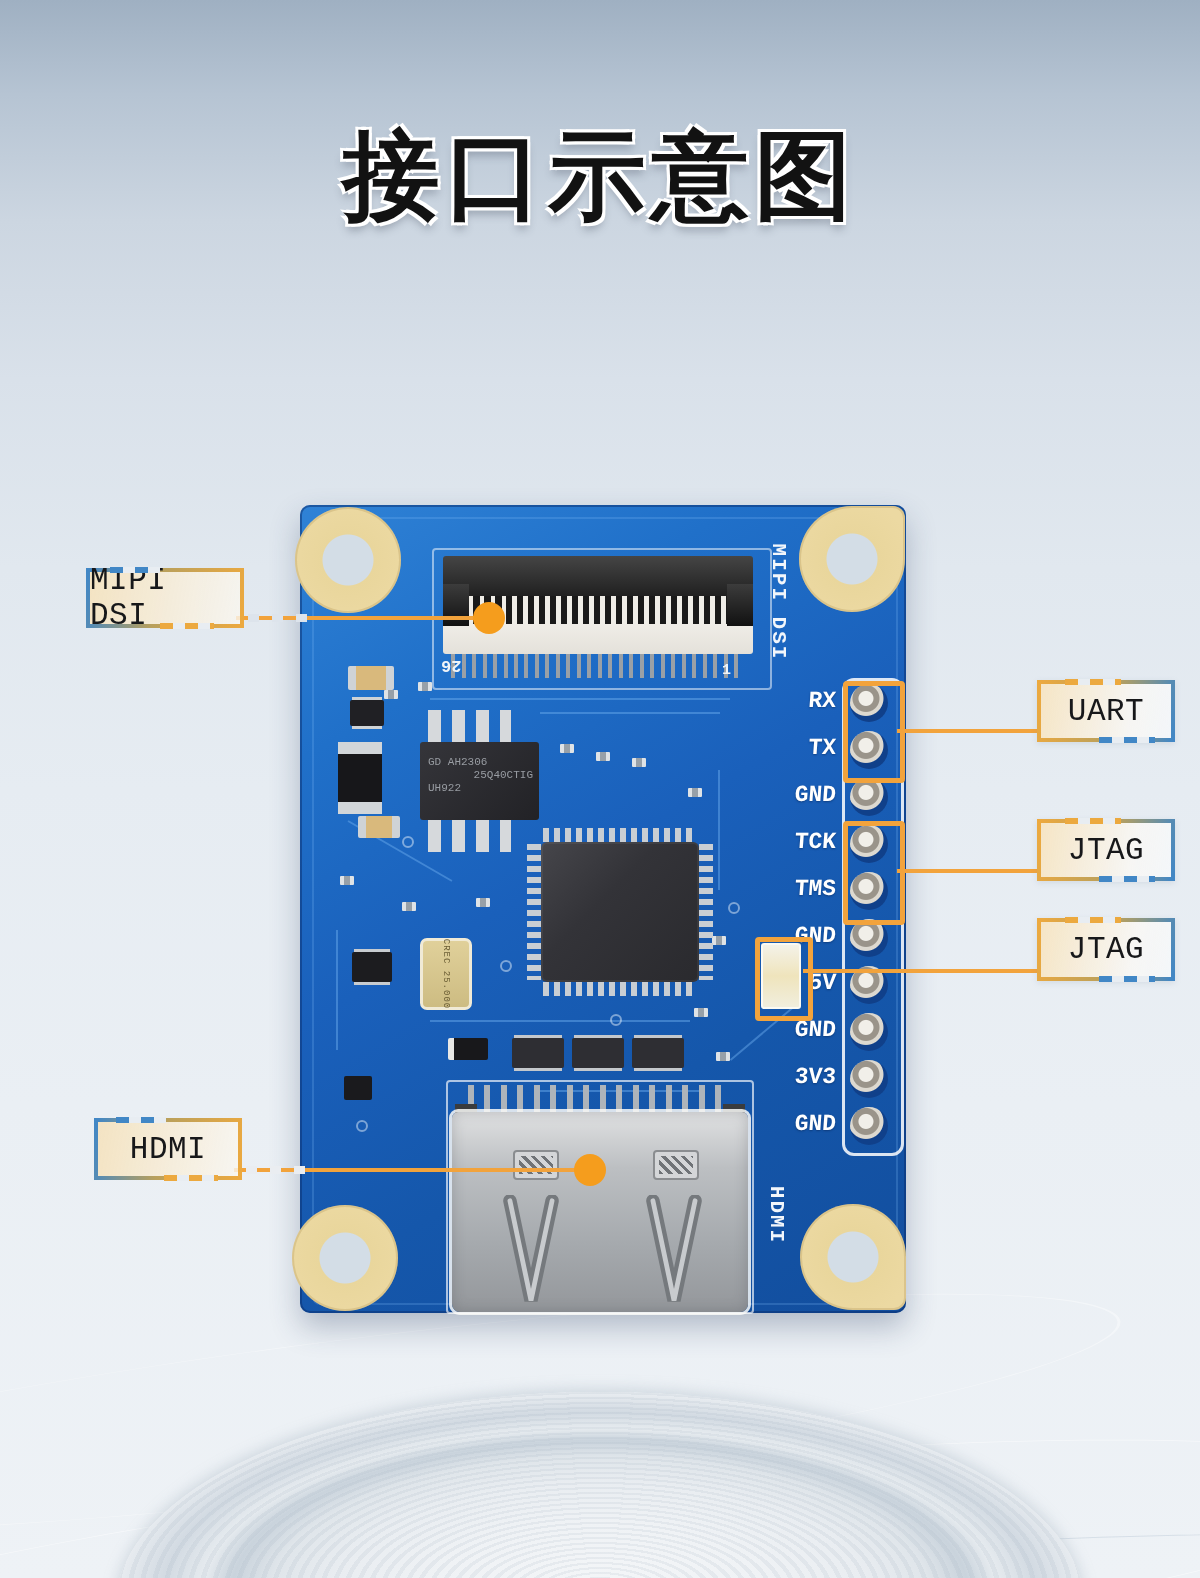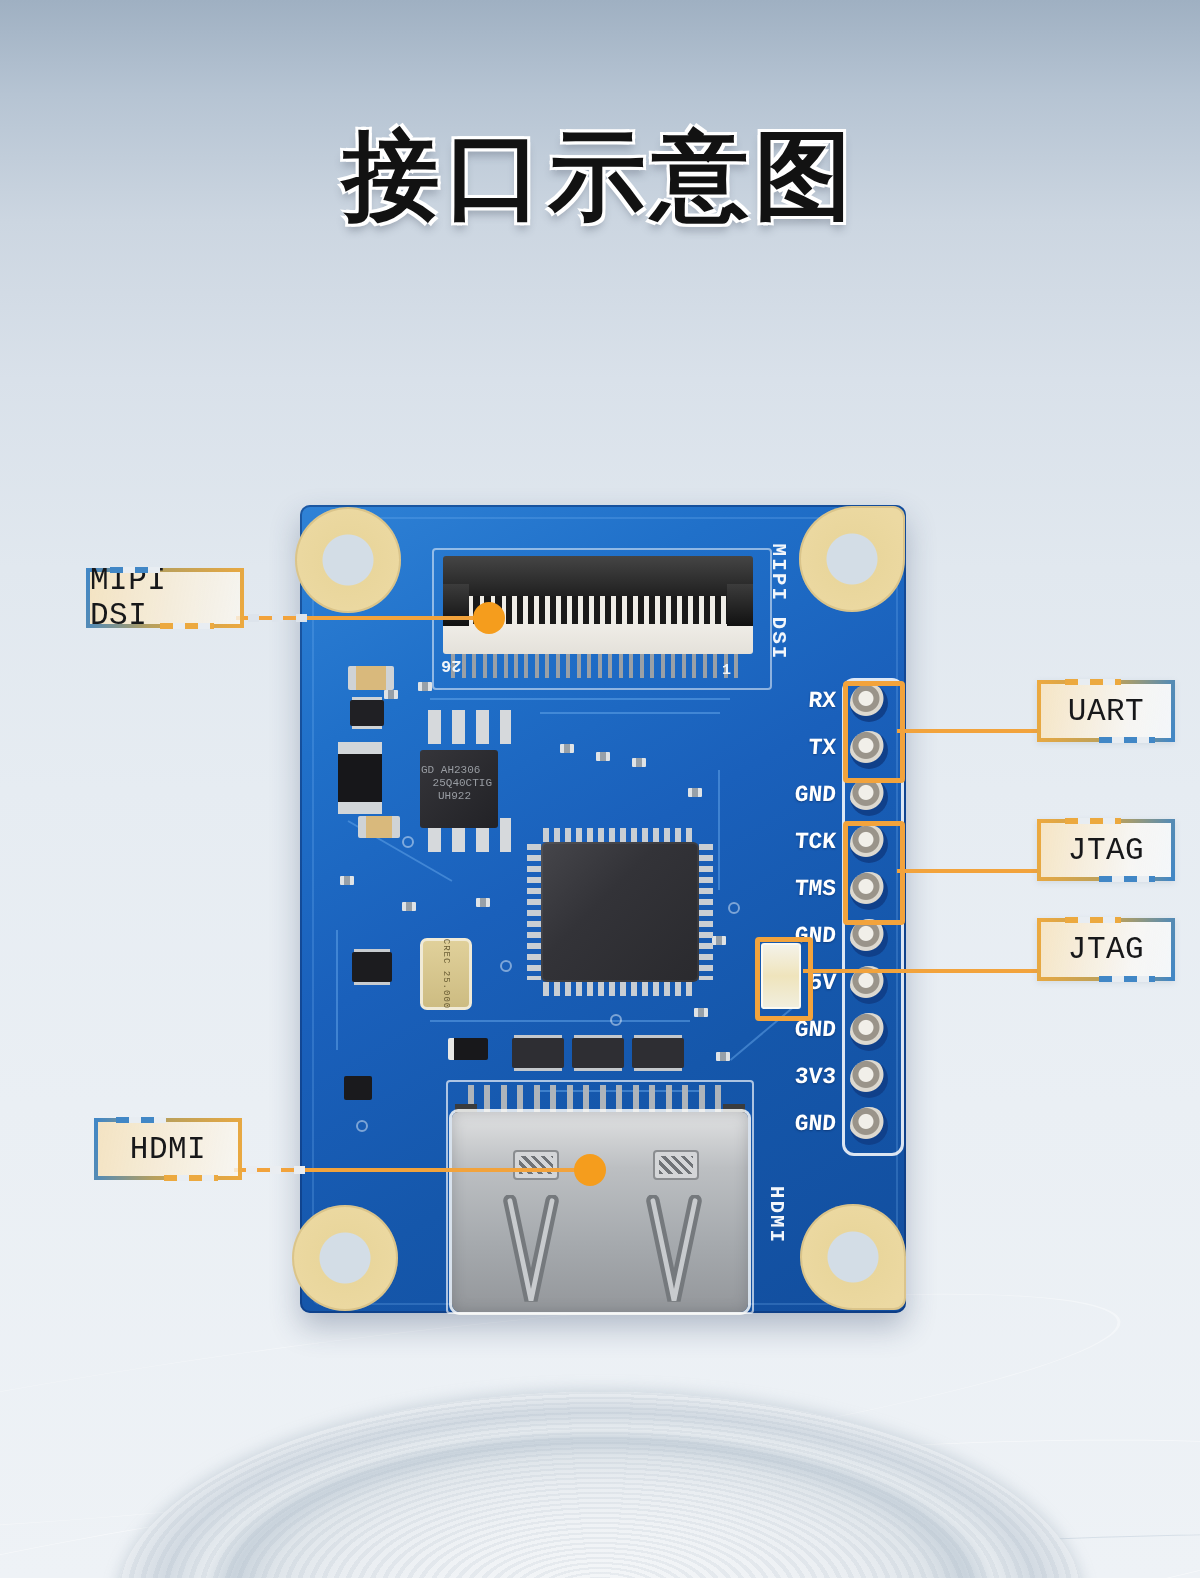--- a/index.html
+++ b/index.html
@@ -52,23 +52,23 @@
   .ffc-outline{position:absolute;left:432px;top:548px;width:336px;height:138px;border:2px solid rgba(255,255,255,.5);border-radius:4px;}
   .ffc-body{position:absolute;left:443px;top:606px;width:310px;height:48px;background:linear-gradient(#f6f4ef,#e4e1da);border-radius:3px;}
   .ffc-black{position:absolute;left:443px;top:556px;width:310px;height:50px;background:linear-gradient(#454545,#171717);border-radius:3px;}
   .ffc-teeth{position:absolute;left:451px;top:596px;width:294px;height:28px;
     background:repeating-linear-gradient(90deg,#1a1a1a 0 6.5px,#efede7 6.5px 11px);}
   .ffc-end{position:absolute;width:26px;height:42px;background:linear-gradient(#3c3c3c,#111);top:584px;}
   .ffc-pins{position:absolute;left:451px;top:654px;width:294px;height:24px;
     background:repeating-linear-gradient(90deg,#9aa0a6 0 4px,rgba(0,0,0,0) 4px 10.5px);}
   
   .flash-pins{position:absolute;background:repeating-linear-gradient(90deg,#d6d9dc 0 13px,rgba(0,0,0,0) 13px 24px);width:83px;height:34px;left:428px;}
-  .flash-body{position:absolute;left:420px;top:742px;width:78px;height:78px;border-radius:3px;
-    background:linear-gradient(135deg,#35353a,#222226);color:#989ca2;font-size:11px;line-height:13px;padding:14px 6px 0 1px;box-sizing:border-box;margin-top:8px;}
-  .fl1{text-align:left;} .fl2{text-align:right;} .fl3{text-align:center;padding-right:4px;}
+  .flash-body{position:absolute;left:420px;top:742px;width:119px;height:78px;border-radius:3px;
+    background:linear-gradient(135deg,#35353a,#222226);color:#989ca2;font-size:11px;line-height:13px;padding:14px 6px 0 8px;box-sizing:border-box;}
+  .fl1{text-align:left;} .fl2{text-align:right;} .fl3{text-align:left;padding-right:4px;}
   .ind{position:absolute;left:338px;top:742px;width:44px;height:72px;background:#17171a;border-radius:3px;}
   .ind::before,.ind::after{content:"";position:absolute;left:0;width:100%;height:12px;background:#d2d6d9;}
   .ind::before{top:0;} .ind::after{bottom:0;}
   .sot6{position:absolute;left:350px;top:700px;width:34px;height:26px;background:#202024;border-radius:2px;box-shadow:0 -5px 0 -2px #cfd3d6,0 5px 0 -2px #cfd3d6;}
   .qfp{position:absolute;left:527px;top:828px;width:186px;height:168px;}
   .qfp .pt,.qfp .pb{position:absolute;left:16px;width:154px;height:14px;background:repeating-linear-gradient(90deg,#c9ced3 0 6px,rgba(0,0,0,0) 6px 11px);}
   .qfp .pt{top:0;} .qfp .pb{bottom:0;}
   .qfp .pl,.qfp .pr{position:absolute;top:16px;height:136px;width:14px;background:repeating-linear-gradient(180deg,#c9ced3 0 6px,rgba(0,0,0,0) 6px 11px);}
   .qfp .pl{left:0;} .qfp .pr{right:0;}
   .qfp .bodyq{position:absolute;left:14px;top:14px;right:14px;bottom:14px;border-radius:6px;

